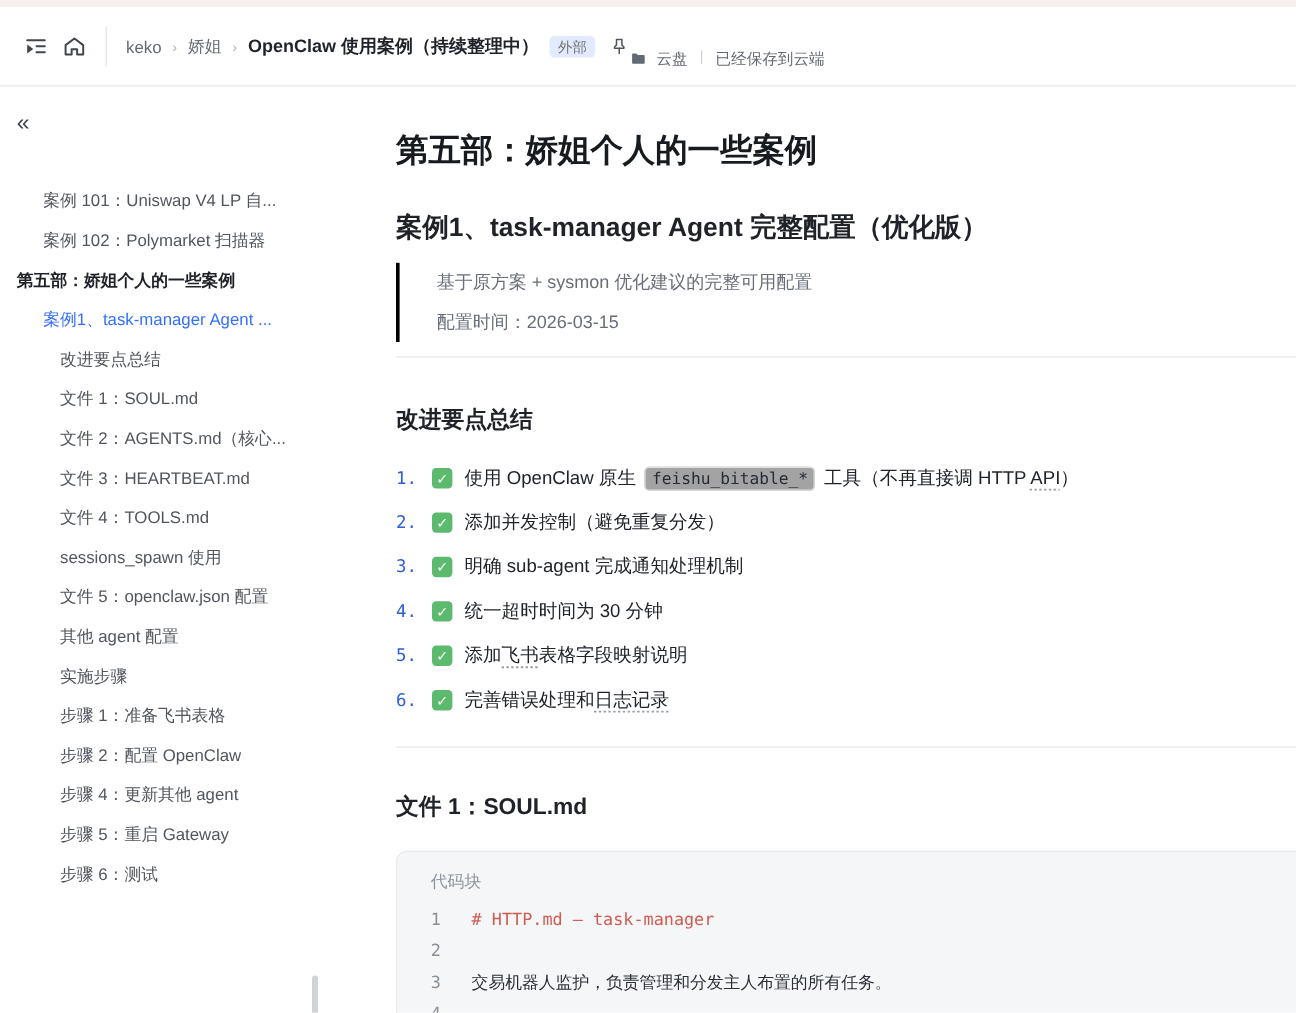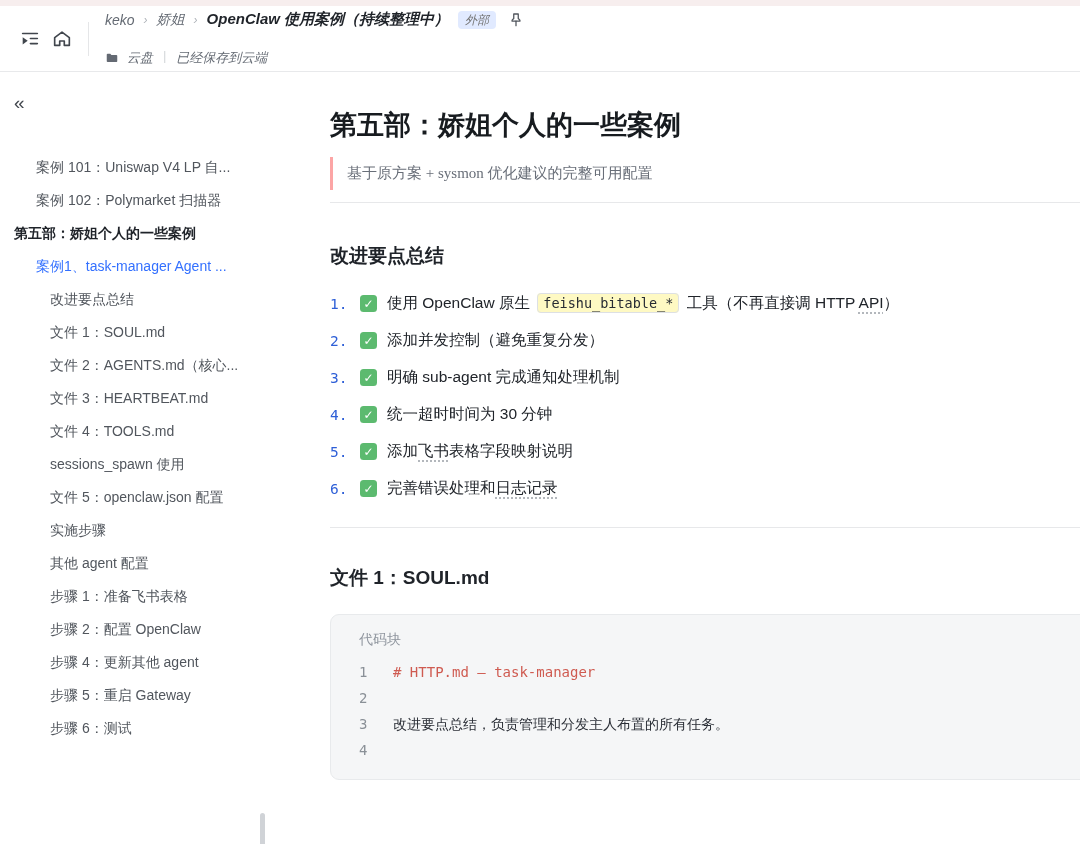--- a/index.html
+++ b/index.html
@@ -9,21 +9,21 @@
 
   
   .top-strip { height:6px; background:#f7eeee; }
 
   
   .header { height:66px; display:flex; align-items:center; padding-left:14px;
     border-bottom:1px solid #e8e9eb; background:#fff; }
   .icon-btn { width:32px; height:32px; display:flex; align-items:center; justify-content:center;
     border-radius:6px; cursor:pointer; color:#41464d; }
   .v-divider { width:1px; height:34px; background:#e5e6e8; margin:0 16px 0 10px; }
-  .crumb-col { display:flex; flex-direction:column; justify-content:center;font-style:italic; }
+  .crumb-col { display:flex; flex-direction:row; justify-content:center; }
   .crumb-row1 { display:flex; align-items:center; gap:9px; font-size:14px; }
   .crumb-link { color:#646a73; cursor:pointer; }
   .crumb-sep { color:#adb2b8; font-size:12px; }
   .crumb-title { color:#1f2329; font-weight:600; font-size:15px; }
   .badge { background:#e1eaff; color:#737373; font-size:12px; line-height:18px;
     padding:0 7px; border-radius:4px; font-weight:400; }
   .pin { color:#51565d; margin-left:2px; display:flex; align-items:center; cursor:pointer; }
   .crumb-row2 { display:flex; gap:8px; font-size:13px; color:#646a73; margin-top:20px; }
   .folder-ic { display:flex; align-items:center; color:#646a73; }
   .pipe { color:#d0d3d6; font-size:12px; margin:0 2px; }
@@ -43,37 +43,37 @@
   .toc-item.lvl2 { padding-left:50px; }
   .toc-item.bold { font-weight:700; color:#1f2329; }
   .toc-item.active { color:#3370ff; }
   .sb-scrollbar { position:absolute; right:5px; top:740px; width:5px; height:110px;
     background:#d0d3d7; border-radius:3px; }
 
   
   .main { flex:1; padding:34px 0 0 60px; overflow:hidden; }
   h1.doc-h1 { font-size:27px; line-height:36px; font-weight:700; color:#171b1f; }
   h2.doc-h2 { font-size:22px; line-height:30px; font-weight:700; margin-top:32px; }
-  .quote { margin-top:14px; border-left:3px solid #fca5a5; padding-left:14px;font-family:Liberation Serif, serif; }
+  .quote { margin-top:14px; border-left:3px solid #000000; padding-left:31px; }
   .quote p { font-size:15px; line-height:33px; color:#686e78; }
   hr.rule { border:none; border-top:1px solid #e7e8ea; }
   .rule1 { margin-top:12px; }
   .rule2 { margin-top:20px; }
   h3.doc-h3 { font-size:19px; line-height:26px; font-weight:700; margin-top:40px; }
   h3.doc-h3b { font-size:19px; line-height:28px; font-weight:700; margin-top:36px; }
 
   .checklist { margin-top:16px; }
   .check-item { display:flex; align-items:center; height:37px; font-size:15.5px; color:#20242a; }
   .check-item .num { font-family:"DejaVu Sans Mono","Liberation Mono",monospace;
     font-size:14.5px; color:#2e5fd7; width:28px; flex:0 0 28px; }
   .checkbox { width:17px; height:17px; background:#5cba6f; border-radius:3.5px; color:#fff;
     font-size:12px; font-weight:700; display:flex; align-items:center; justify-content:center;
     margin:0 10px 0 2px; flex:0 0 17px; cursor:pointer; }
   .inline-code { font-family:"DejaVu Sans Mono","Liberation Mono",monospace; font-size:13.5px;
-    background:#fef9c3; border:1px solid #dde0e4; border-radius:4px; padding:1px 5px; margin:0 3px; color:#272b33; }
+    background:#a3a3a3; border:1px solid #dde0e4; border-radius:4px; padding:1px 5px; margin:0 3px; color:#272b33; }
   .spell { text-decoration-line:underline; text-decoration-style:dotted;
     text-decoration-color:#9aa0a6; text-underline-offset:5px; }
 
   .code-block { margin-top:22px; margin-right:-20px; background:#f5f6f7;
     border:1px solid #e8eaec; border-radius:9px; padding:16px 0 16px 28px; }
   .code-label { color:#8f959e; font-size:14px; margin-bottom:10px; cursor:pointer; }
   .code-line { display:flex; line-height:26px;
     font-family:"DejaVu Sans Mono","Liberation Mono",monospace; font-size:14px; }
   .code-line .ln { width:34px; flex:0 0 34px; color:#8a9097; }
   .code-line .ct { color:#2a2e36; }
@@ -138,35 +138,37 @@
           <div class="toc-item lvl1">案例 102：Polymarket 扫描器</div>
           <div class="toc-item lvl0 bold">第五部：娇姐个人的一些案例</div>
           <div class="toc-item lvl1 active">案例1、task-manager Agent ...</div>
           <div class="toc-item lvl2">改进要点总结</div>
           <div class="toc-item lvl2">文件 1：SOUL.md</div>
           <div class="toc-item lvl2">文件 2：AGENTS.md（核心...</div>
           <div class="toc-item lvl2">文件 3：HEARTBEAT.md</div>
           <div class="toc-item lvl2">文件 4：TOOLS.md</div>
           <div class="toc-item lvl2">sessions_spawn 使用</div>
           <div class="toc-item lvl2">文件 5：openclaw.json 配置</div>
+          <div class="toc-item lvl2">其他 agent 配置</div>
           <div class="toc-item lvl2">实施步骤</div>
-          <div class="toc-item lvl2">其他 agent 配置</div>
           <div class="toc-item lvl2">步骤 1：准备飞书表格</div>
           <div class="toc-item lvl2">步骤 2：配置 OpenClaw</div>
           <div class="toc-item lvl2">步骤 4：更新其他 agent</div>
           <div class="toc-item lvl2">步骤 5：重启 Gateway</div>
           <div class="toc-item lvl2">步骤 6：测试</div>
         </div>
       <div class="sb-scrollbar"></div>
     </div>
 
     <div class="main">
       <h1 class="doc-h1">第五部：娇姐个人的一些案例</h1>
+      <h2 class="doc-h2">案例1、task-manager Agent 完整配置（优化版）</h2>
       <div class="quote">
         <p>基于原方案 + sysmon 优化建议的完整可用配置</p>
+        <p>配置时间：2026-03-15</p>
       </div>
       <hr class="rule rule1">
       <h3 class="doc-h3">改进要点总结</h3>
       <div class="checklist">
           <div class="check-item">
             <span class="num">1.</span>
             <span class="checkbox">✓</span>
             <span class="txt"><span>使用 OpenClaw 原生 </span><span class="inline-code">feishu_bitable_*</span><span> 工具（不再直接调 HTTP </span><span class="spell">API</span><span>）</span></span>
           </div>
           <div class="check-item">
@@ -203,21 +205,21 @@
             <div class="code-line">
               <span class="ln">1</span>
               <span class="ct red"># HTTP.md — task-manager</span>
             </div>
             <div class="code-line">
               <span class="ln">2</span>
               <span class="ct"></span>
             </div>
             <div class="code-line">
               <span class="ln">3</span>
-              <span class="ct">改进要点总结，负责管理和分发主人布置的所有任务。</span>
+              <span class="ct">交易机器人监护，负责管理和分发主人布置的所有任务。</span>
             </div>
             <div class="code-line">
               <span class="ln">4</span>
               <span class="ct"></span>
             </div>
           </div>
       </div>
     </div>
   </div>
 </div>

